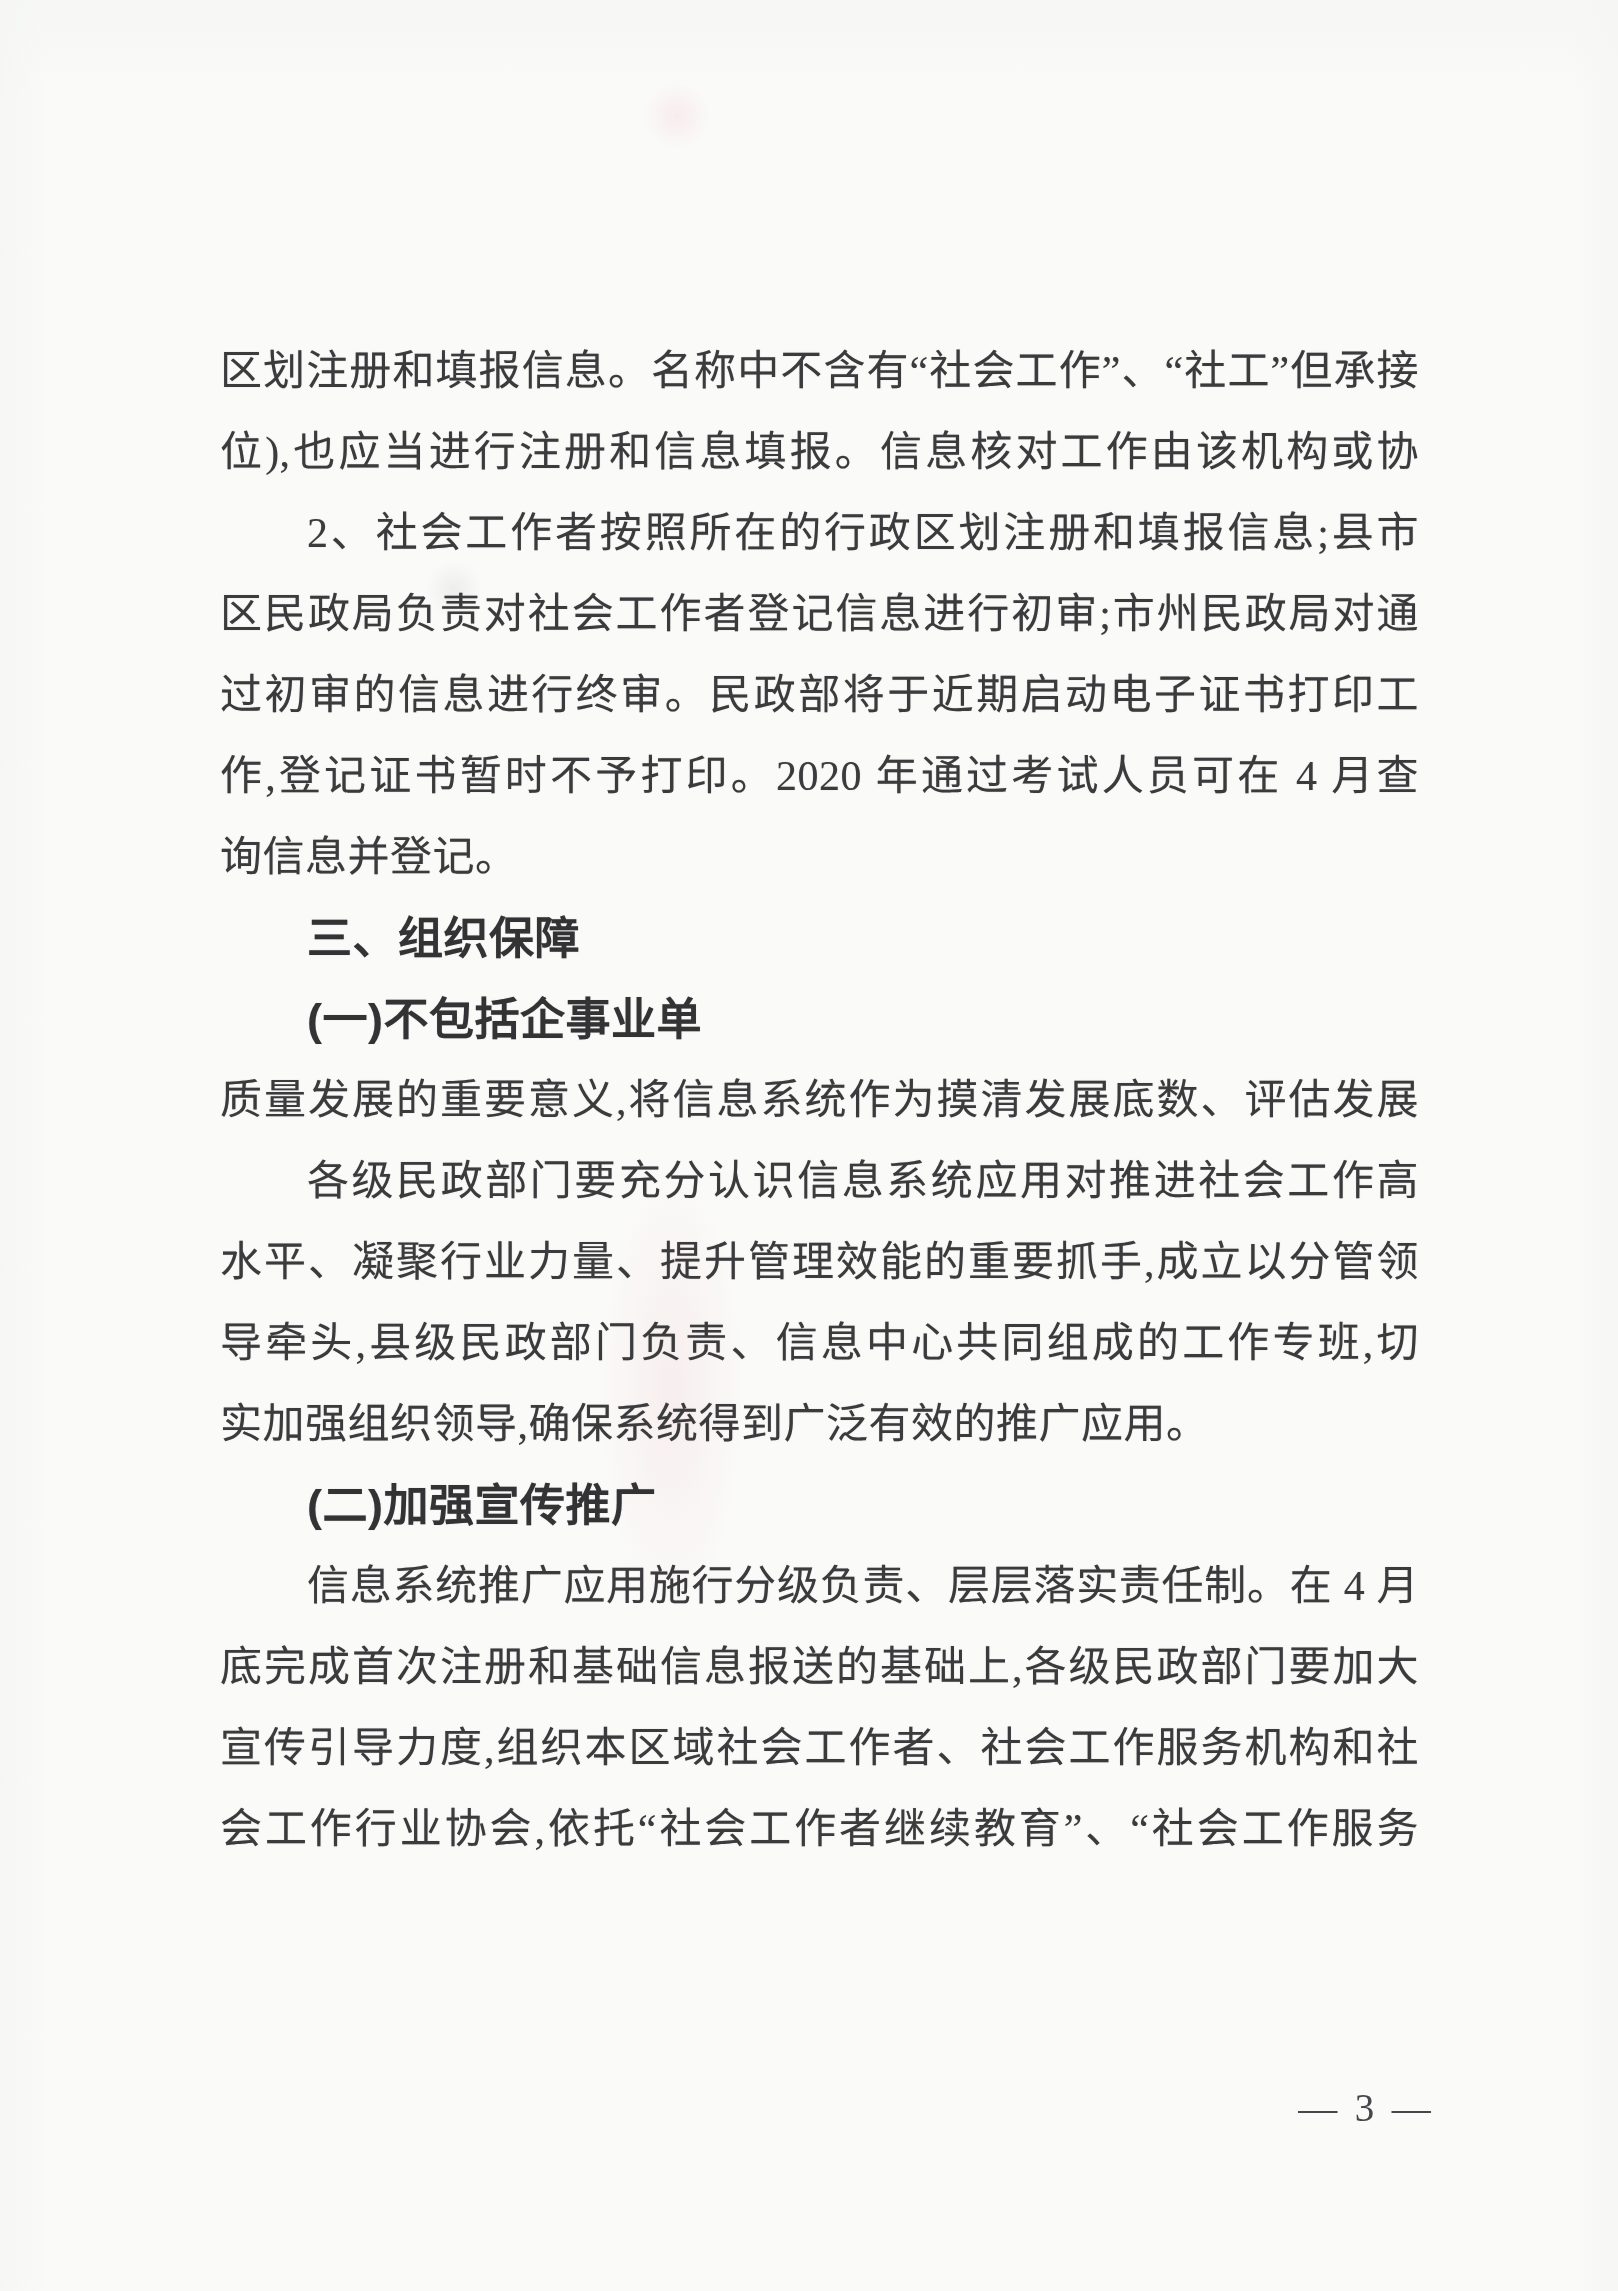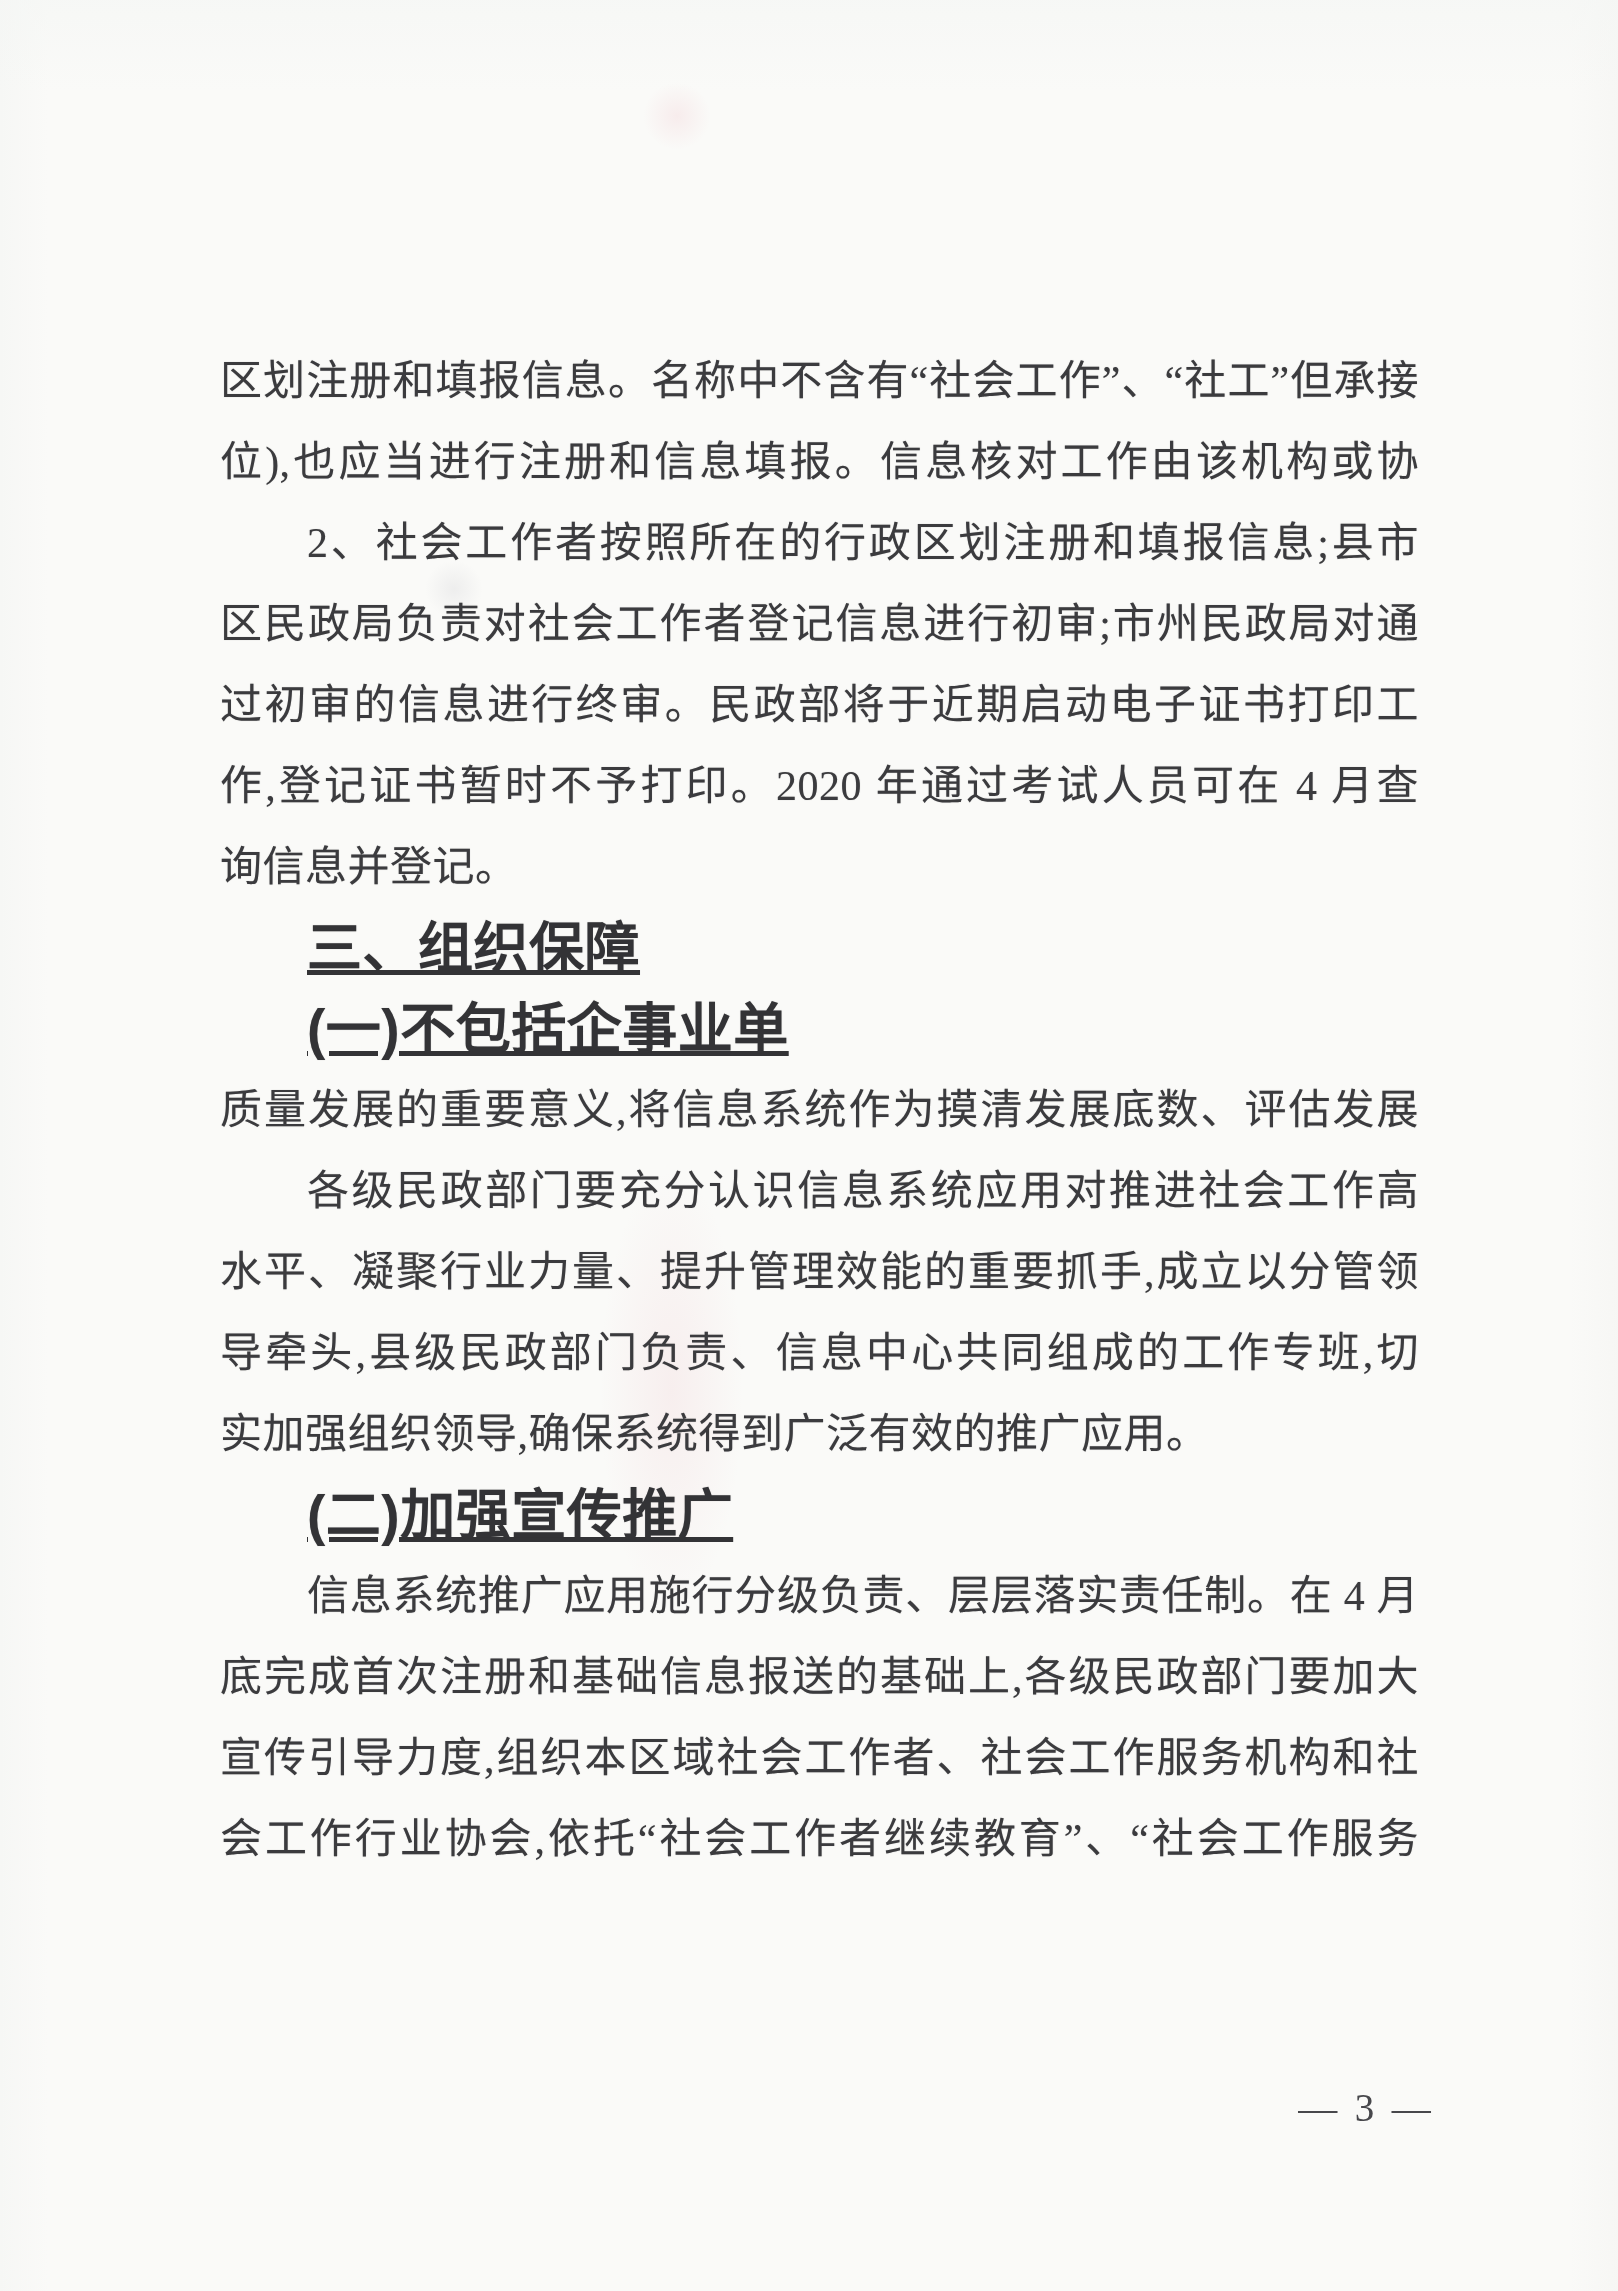--- a/index.html
+++ b/index.html
@@ -30,44 +30,43 @@
     background: radial-gradient(circle, rgba(232,162,174,0.16) 0%, rgba(232,162,174,0) 70%);
   }
   .artifact.a3 {
     left: 425px; top: 560px; width: 58px; height: 58px;
     background: radial-gradient(circle, rgba(200,200,205,0.25) 0%, rgba(200,200,205,0) 70%);
   }
 
   .text-block {
     position: absolute;
     left: 220px;
-    top: 341px;
+    top: 331px;
     width: 1199px;
   }
   .line {
     height: 81px;
     line-height: 81px;
     font-size: 42px;
     letter-spacing: 0.5px;
     color: #3b3b3e;
     text-shadow: 0 0 1px rgba(59,59,62,0.35); 
     white-space: normal;
   }
   .fill {
     text-align: justify;
     text-align-last: justify;
     text-justify: inter-ideograph;
   }
   .indent { padding-left: 87px; }
   .heading {
     font-family: "Liberation Sans", sans-serif;
     font-weight: 700;
-    font-size: 55px;
+    font-size: 45px;
     color: #333336;
-    text-decoration: underline;
   }
   .page-number {
     position: absolute;
     left: 1294px;
     top: 2086px;
     width: 145px;
     height: 44px;
     line-height: 44px;
     font-size: 39px;
     letter-spacing: 3.9px;

